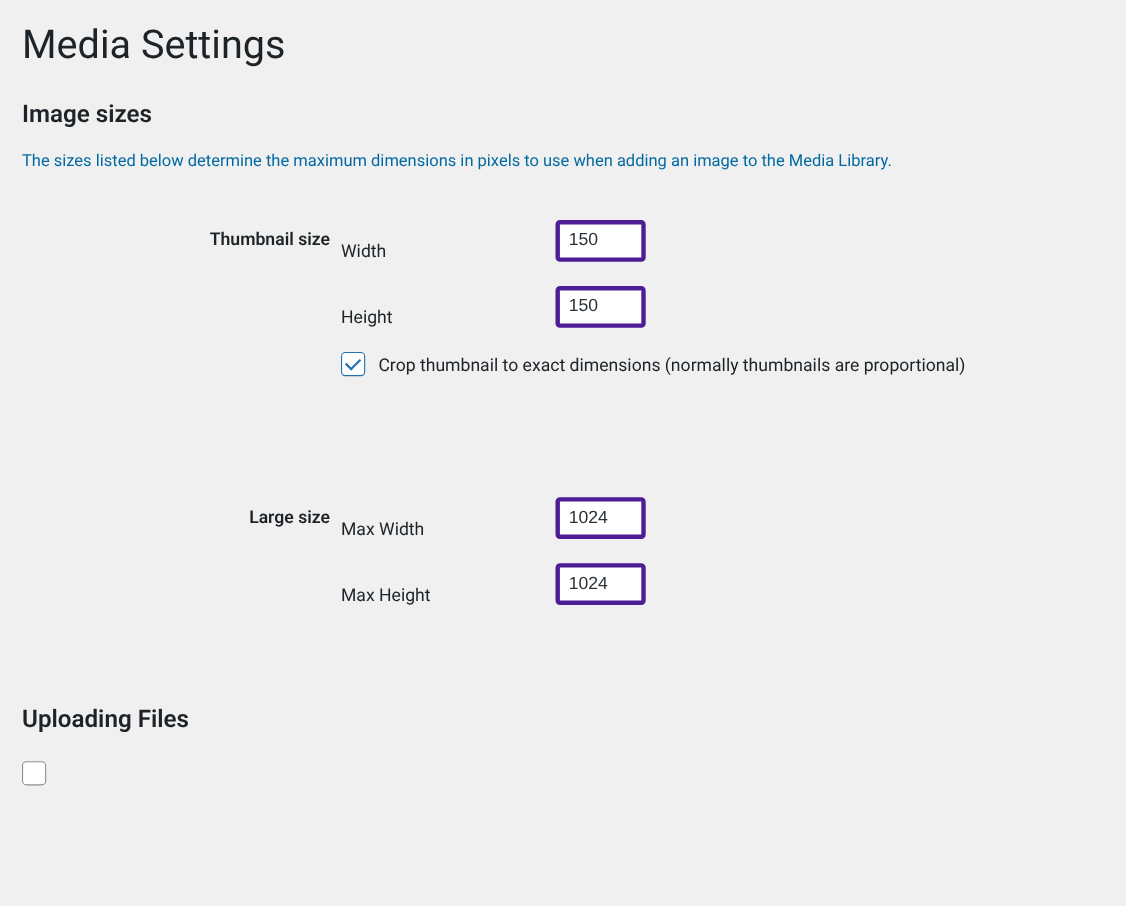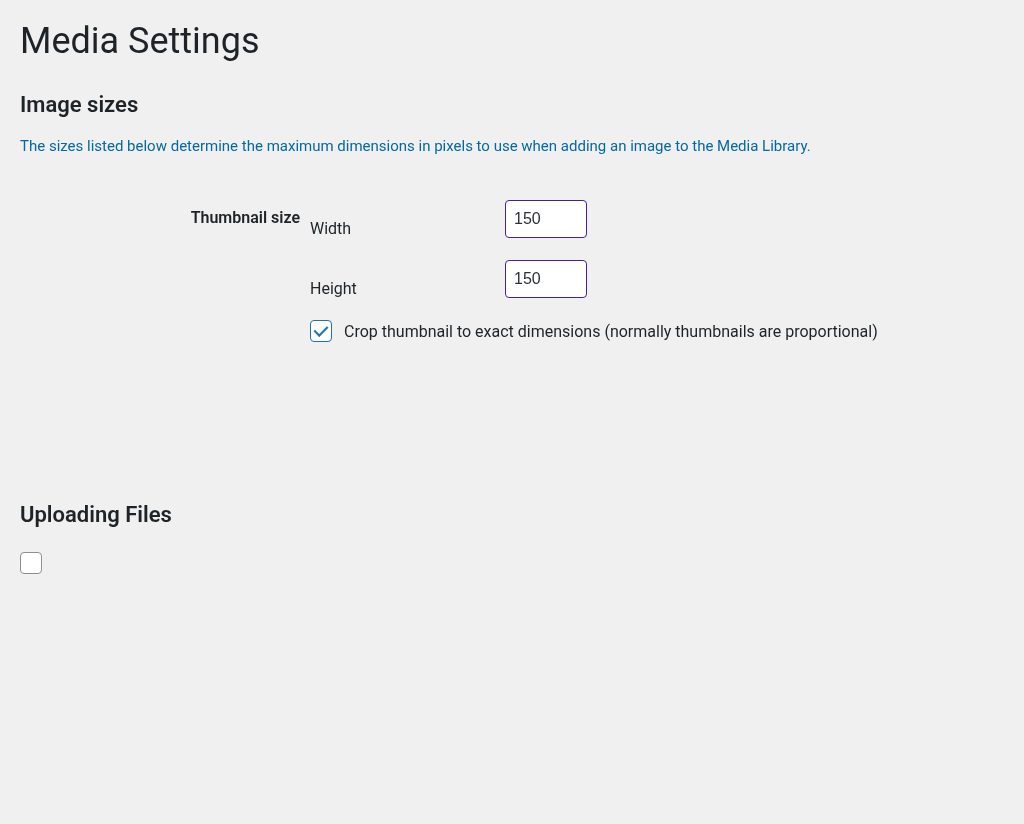--- a/index.html
+++ b/index.html
@@ -61,21 +61,21 @@
       display: inline-block;
       width: 195px;
       font-size: 16px;
       color: #1d2327;
     }
     input[type="number"] {
       width: 82px;
       height: 38px;
       padding: 4px 8px;
       font-size: 16px;
-      border: 1px solid #4c1d95;
+      border: 4px solid #4c1d95;
       border-radius: 4px;
       background: #fff;
       color: #2c3338;
     }
     .checkbox-row {
       display: flex;
       align-items: center;
       gap: 12px;
       margin-top: 4px;
     }
@@ -149,20 +149,33 @@
           <label for="crop-thumbnail" class="checkbox-label">Crop thumbnail to exact dimensions (normally thumbnails are proportional)</label>
         </div>
       </td>
     </tr>
     <tr>
         <td colspan="2" class="section-gap"></td>
       </tr>
     <tr>
         <td colspan="2" class="section-gap"></td>
       </tr>
+    <tr>
+      <th>Large size</th>
+      <td>
+        <div class="field-row">
+          <label>Max Width</label>
+          <input type="number" value="1024" style="">
+        </div>
+        <div class="field-row">
+          <label>Max Height</label>
+          <input type="number" value="1024" style="">
+        </div>
+      </td>
+    </tr>
   </tbody>
 </table>
 
 <div class="section-gap-large"></div>
 
 <h2>Uploading Files</h2>
 
 <div class="checkbox-row-standalone">
   <input type="checkbox" id="organize-uploads" style="">
 

